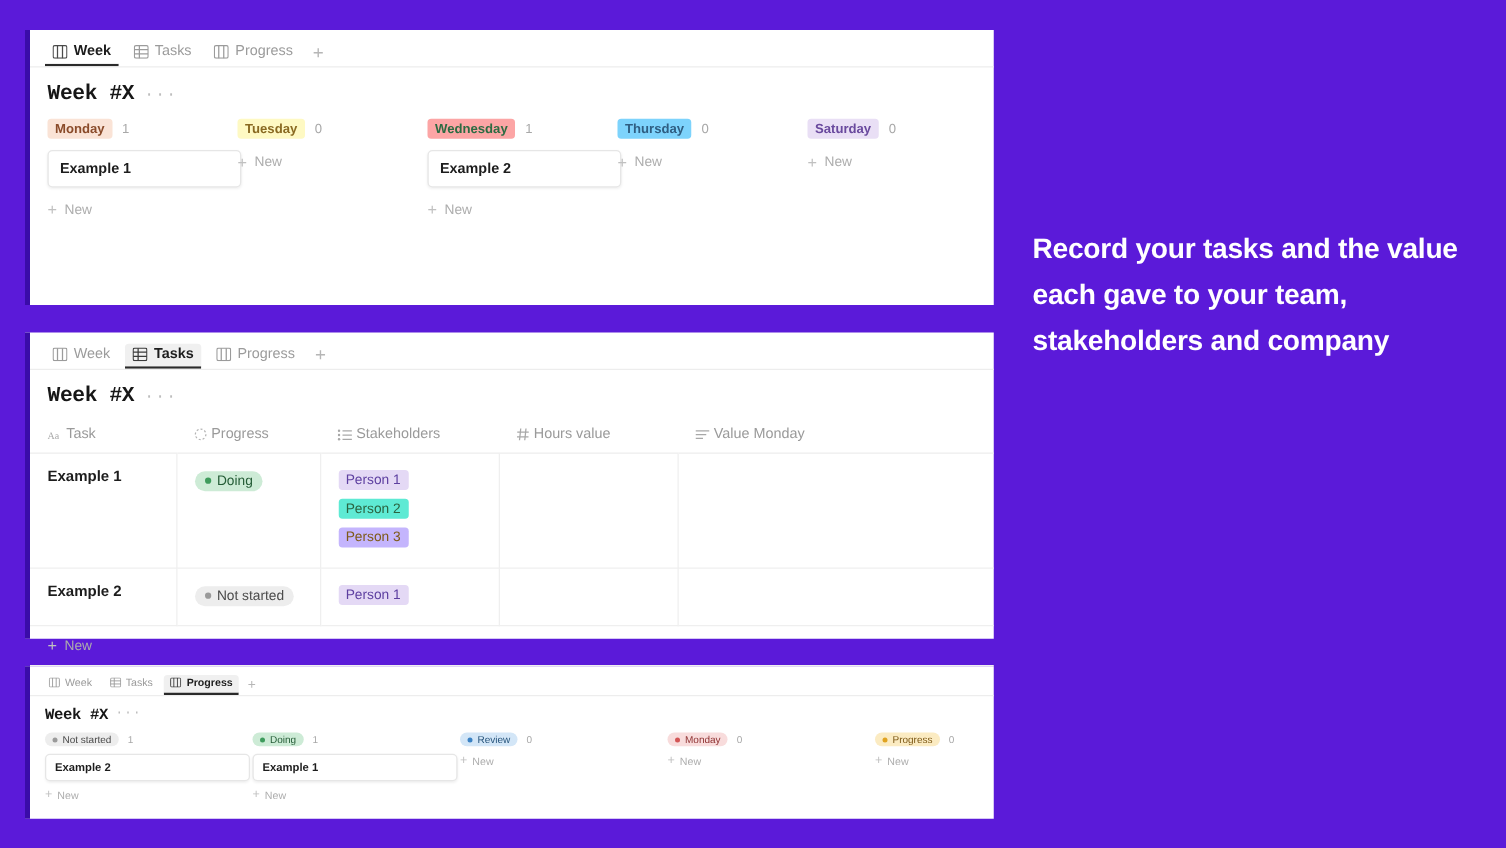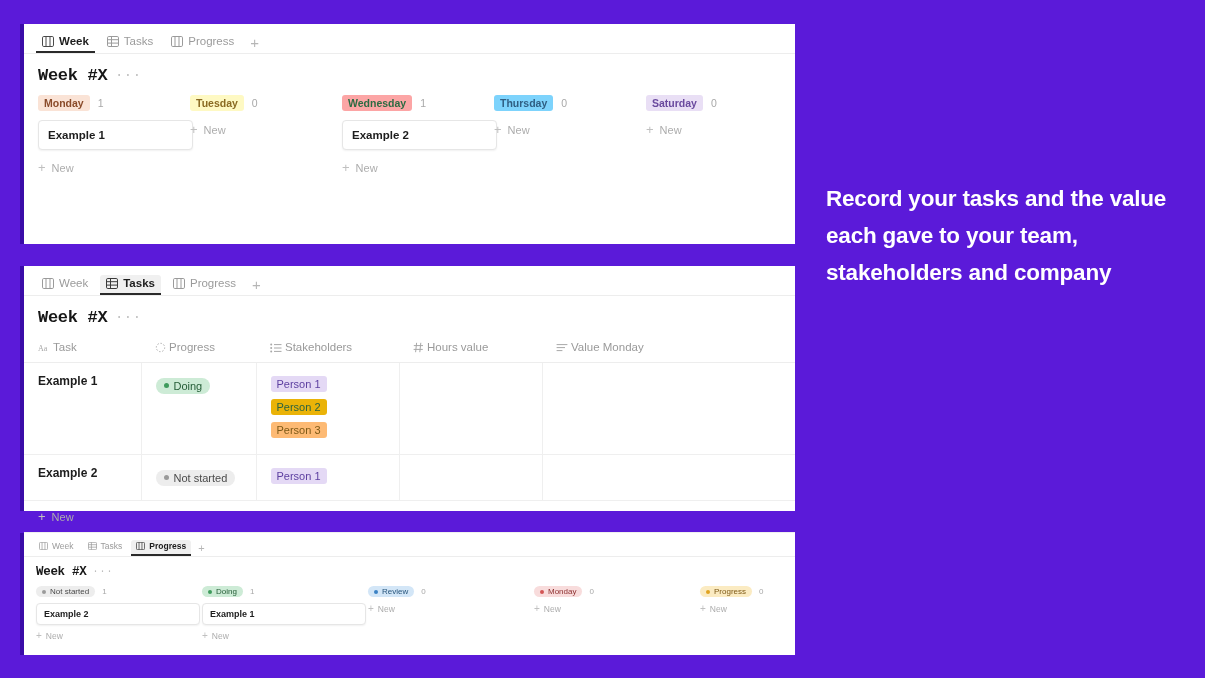--- a/index.html
+++ b/index.html
@@ -465,22 +465,22 @@
         <tr>
           <td class="cell-task">Example 1</td>
           <td>
             <span class="status" id="st-r0" style="background: rgb(205, 235, 214); color: rgb(36, 92, 54);">
               <span class="dot" id="dot-r0" style="background: rgb(62, 155, 92);"></span>
               <span>Doing</span>
             </span>
           </td>
           <td>
             <span class="ptag" id="pt-r0-0" style="background: rgb(228, 217, 245); color: rgb(93, 63, 160);">Person 1</span><br>
-            <span class="ptag" id="pt-r0-1" style="background: #eab308; color: rgb(43, 99, 64);">Person 2</span><br>
-            <span class="ptag" id="pt-r0-2" style="background: #fdba74; color: rgb(126, 90, 23);">Person 3</span>
+            <span class="ptag" id="pt-r0-1" style="background: #5eead4; color: rgb(43, 99, 64);">Person 2</span><br>
+            <span class="ptag" id="pt-r0-2" style="background: #c4b5fd; color: rgb(126, 90, 23);">Person 3</span>
           </td>
           <td></td>
           <td></td>
         </tr>
         <tr>
           <td class="cell-task">Example 2</td>
           <td>
             <span class="status" id="st-r1" style="background: rgb(237, 237, 237); color: rgb(74, 74, 74);">
               <span class="dot" id="dot-r1" style="background: rgb(154, 154, 154);"></span>
               <span>Not started</span>

